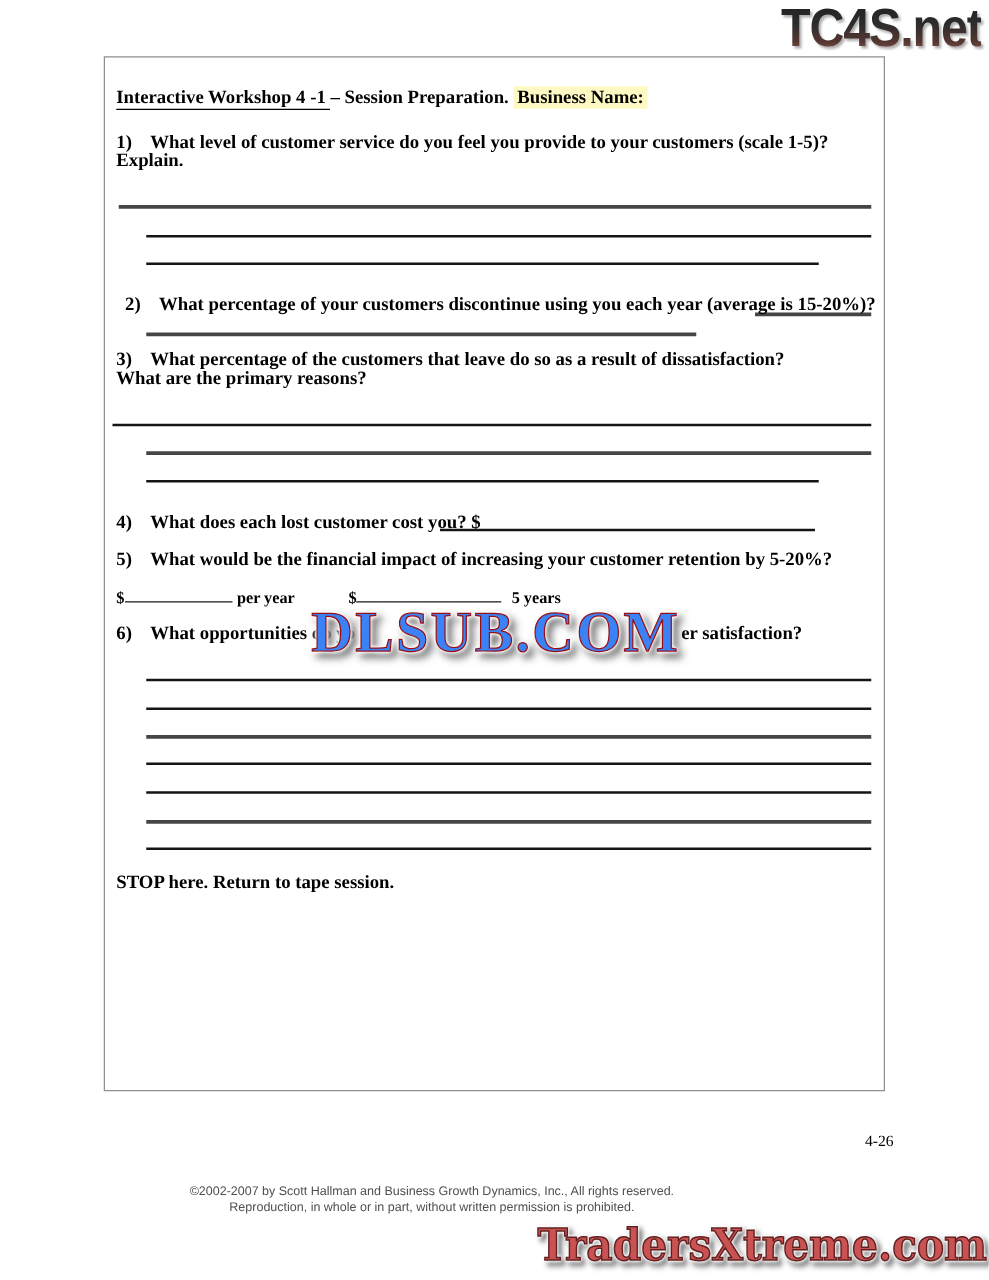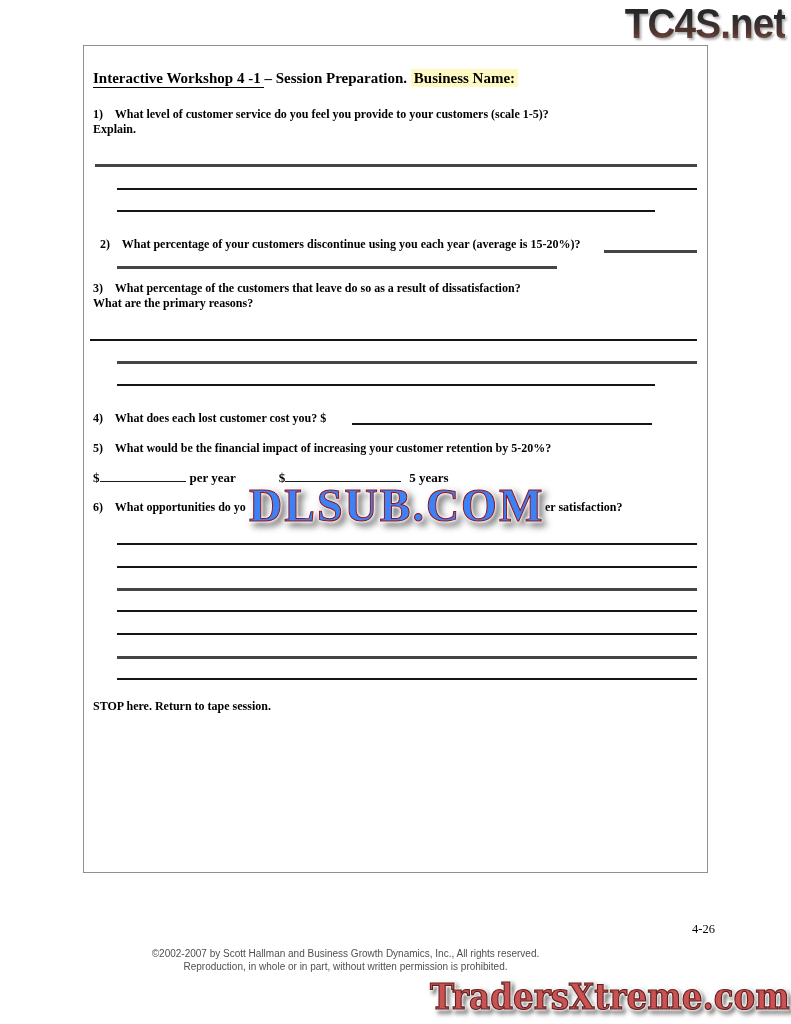--- a/index.html
+++ b/index.html
@@ -10,21 +10,21 @@
   .box { position:absolute; left:83px; top:45px; width:625px; height:828px;
          border:1px solid #8f8f8f; background:#fff; }
 
   
   .title { position:absolute; left:93px; top:70px; width:600px;
            font-size:15px; font-weight:bold; white-space:pre; z-index:2; }
   .t-u  { border-bottom:1.5px solid #000; padding-bottom:1px; }
   .t-hl { background:#fef9c3; padding:1px 3px; }
 
   
-  .q { position:absolute; font-size:12px; line-height:14.5px; font-weight:bold;
+  .q { position:absolute; font-size:15px; line-height:14.5px; font-weight:bold;
        white-space:pre; z-index:2; }
   #q1 { left:93px; top:107px; }
   #q2 { left:100px; top:237px;font-family:Liberation Serif, serif; }
   #q3 { left:93px; top:281px; }
   #q4 { left:93px; top:411px; }
   #q5 { left:93px; top:441px; }
   #q6p { left:93px; top:500px; }
   #q6s { left:545px; top:500px; }
   #stop { left:93px; top:699px; }
 
@@ -35,21 +35,21 @@
   
   .mline { position:absolute; left:93px; top:468px; font-size:13px;
            font-weight:bold; white-space:pre; z-index:2; }
   .mline .blank { display:inline-block; height:14px;
                   border-bottom:1.5px solid #1a1a1a; vertical-align:baseline; }
   .mline .gap { display:inline-block; width:43px; }
   .mline .lbl { margin-left:4px; }
   .mline .lbl2 { margin-left:8px; }
 
   
-  .pagenum { position:absolute; left:692px; top:906px; font-size:12.5px;margin-top:16px; }
+  .pagenum { position:absolute; left:692px; top:906px; font-size:12.5px; }
   .copyright { position:absolute; left:0; top:947px; width:691px; text-align:center;
                font-family:"Liberation Sans", sans-serif; font-size:10px;
                line-height:13px; color:#4f4f4f; }
 
   
   .tc4s { position:absolute; top:1px; right:6px; z-index:6;
           font-family:"Liberation Sans", sans-serif; font-weight:bold;
           font-size:43px; line-height:44px; letter-spacing:-1px;
           transform:scaleX(.9); transform-origin:right top;
           background:linear-gradient(180deg,#1f1f1f 0%,#2d2d2d 42%,#553630 74%,#97695d 100%);

